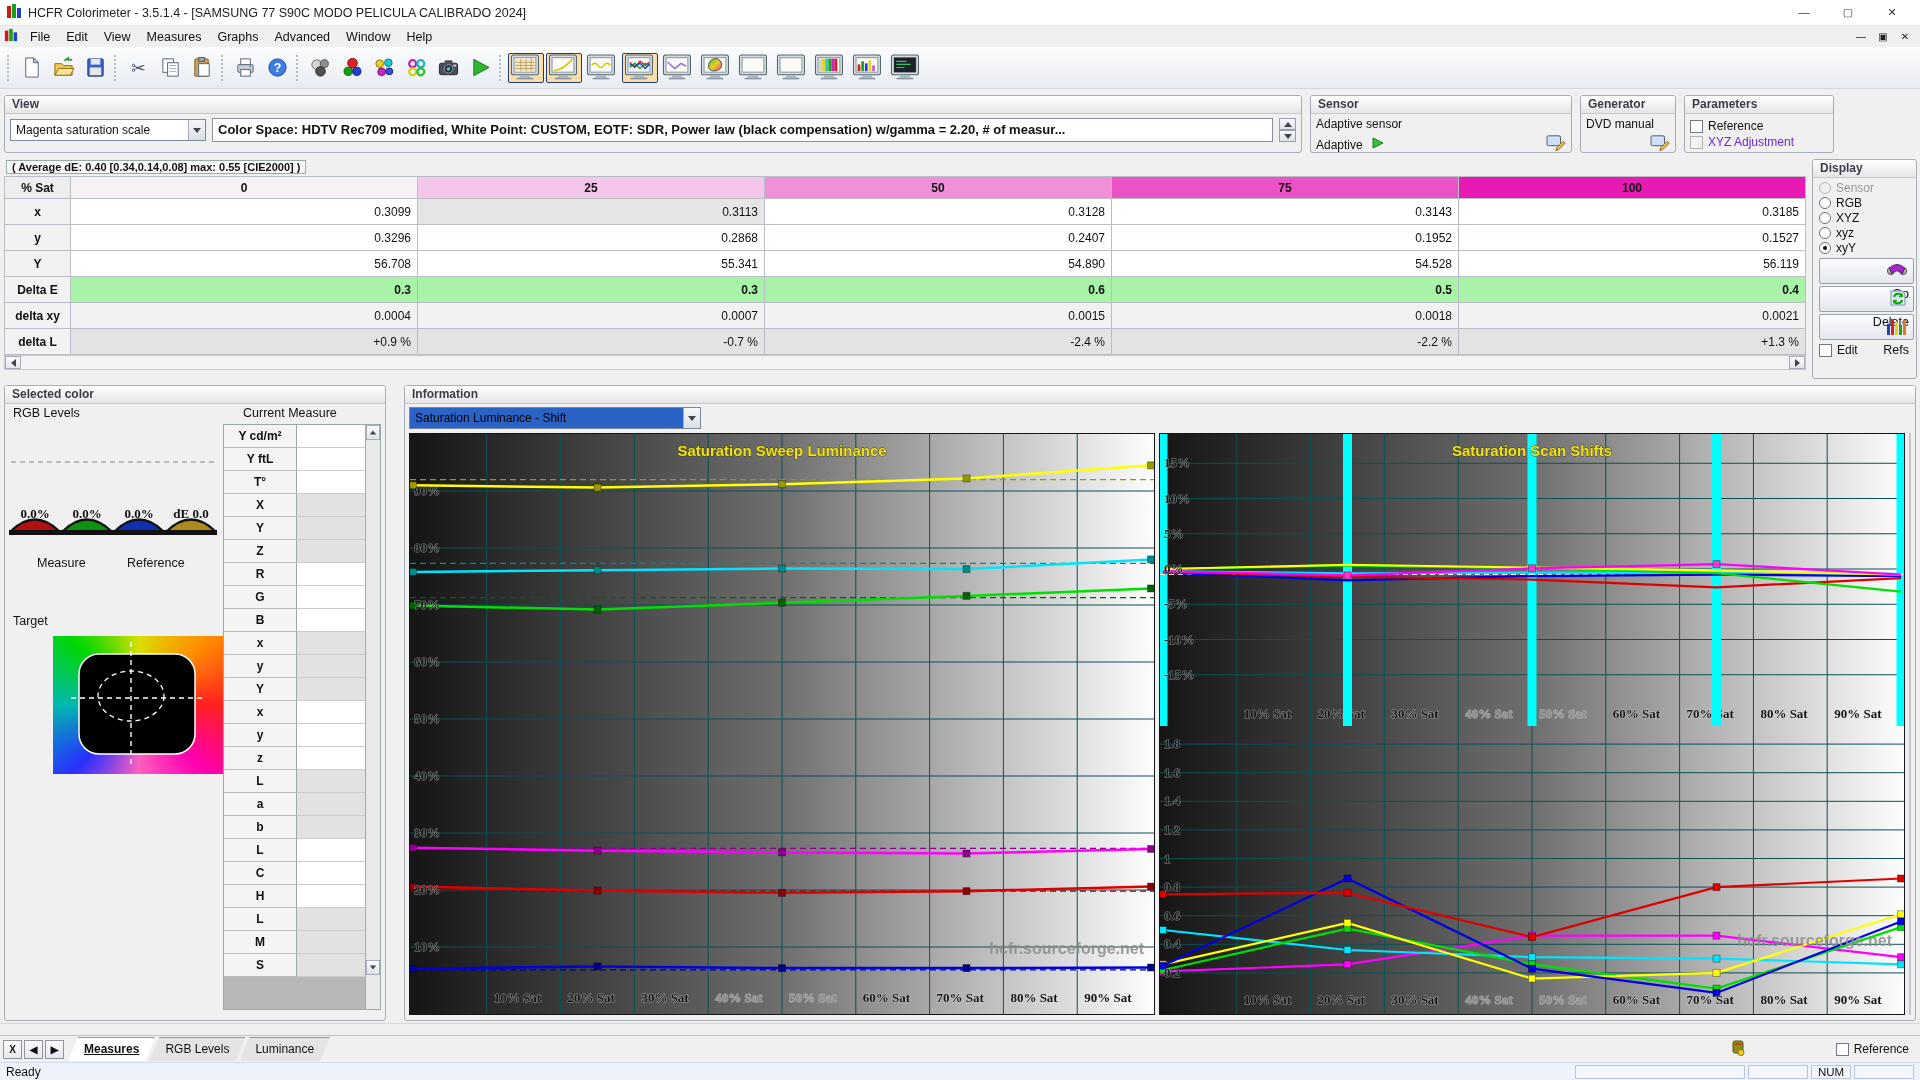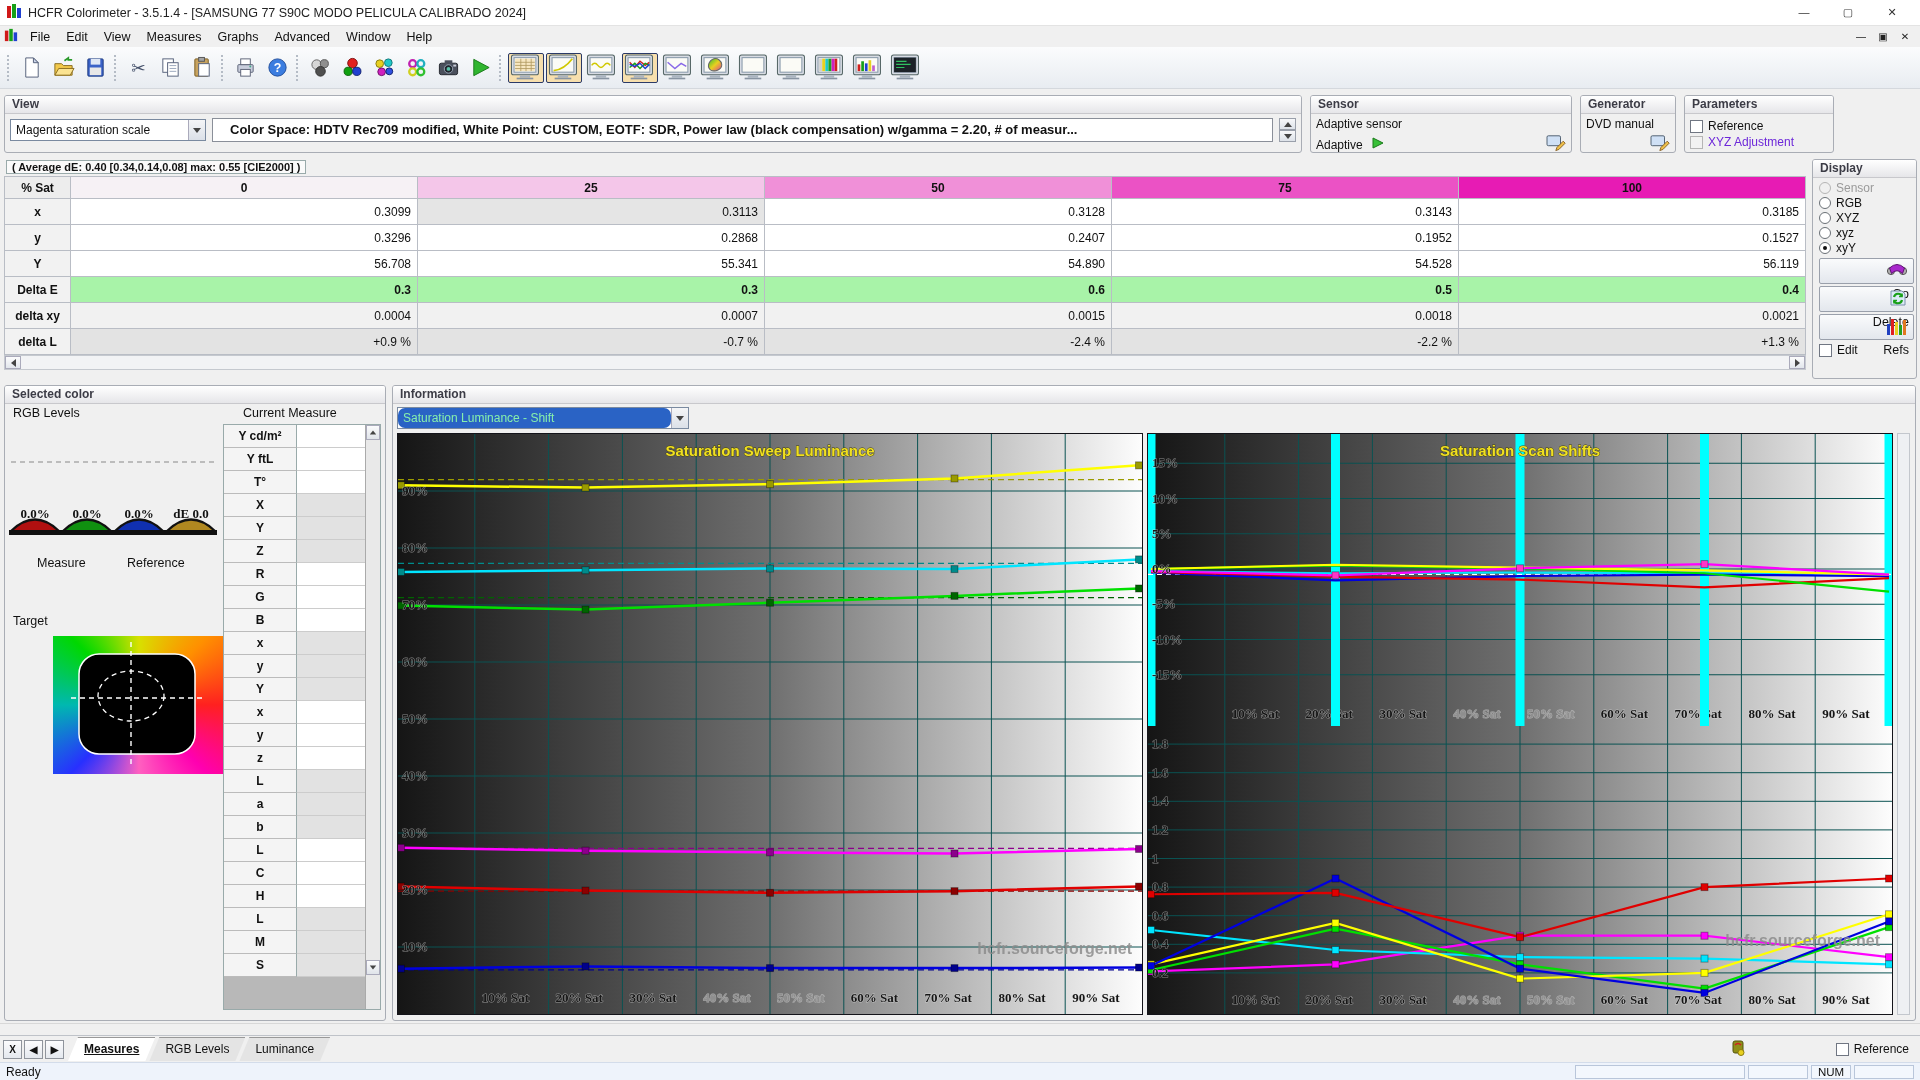--- a/index.html
+++ b/index.html
@@ -31,23 +31,23 @@
   .gbox { border:1px solid #a9adb5; border-radius:3px; background:#f0f0f0; overflow:hidden; }
   .ghead { font-weight:bold; color:#3c3c46; font-size:12px; padding:1px 7px 2px; background:linear-gradient(#ffffff,#e6e6e9); border-bottom:1px solid #c8c8cc; }
   .gbody { padding:3px 5px; position:relative; }
 
   .toprow { height:70px; display:flex; gap:8px; padding:6px 4px; align-items:stretch; }
   .vbody { display:flex; gap:6px; align-items:center; padding:4px 5px; }
 
   .combo { border:1px solid #7a8aa0; background:#fff; display:flex; height:22px; align-items:stretch; }
   .combo .ctxt { flex:1; padding:3px 5px; white-space:nowrap; overflow:hidden; }
   .combo .cbtn { width:17px; background:linear-gradient(#f4f5f7,#dbe0e8); border-left:1px solid #aab; display:flex; align-items:center; justify-content:center; }
-  .combo.sel .ctxt { background:#2a63c5; color:#86efac;border-radius:7px; }
-
-  .csfield { flex:1; height:24px; border:1px solid #8a8f99; background:#fff; font-weight:bold; font-size:13px; padding:3px 17px; white-space:nowrap; overflow:hidden; }
+  .combo.sel .ctxt { background:#2a63c5; color:#000000; }
+
+  .csfield { flex:1; height:24px; border:1px solid #8a8f99; background:#fff; font-weight:bold; font-size:13px; padding:3px 5px; white-space:nowrap; overflow:hidden; }
   .spin { width:17px; height:24px; display:flex; flex-direction:column; }
   .spin span { flex:1; border:1px solid #9aa0ab; background:linear-gradient(#f7f8fa,#dde2e9); display:flex; align-items:center; justify-content:center;}
   .tri { width:0; height:0; display:inline-block; }
   .tu { border-left:4px solid transparent; border-right:4px solid transparent; border-bottom:5px solid #444; }
   .td { border-left:4px solid transparent; border-right:4px solid transparent; border-top:5px solid #444; }
   .tl { border-top:4px solid transparent; border-bottom:4px solid transparent; border-right:5px solid #444; }
   .tr { border-top:4px solid transparent; border-bottom:4px solid transparent; border-left:5px solid #444; }
 
   .srow { display:flex; align-items:center; gap:8px; margin-top:3px; }
   .cfgbtn { margin-left:auto; }
@@ -88,21 +88,21 @@
 
   .cmtable { position:absolute; left:218px; top:20px; width:158px; height:586px; border:1px solid #9aa; background:#b8b8b8; }
   .cmr { display:flex; height:23px; }
   .cml { width:73px; border-right:1px solid #9aa; border-bottom:1px solid #bbb; background:#f4f4f4; font-weight:bold; text-align:center; font-size:12px; line-height:22px; }
   .cmv { width:69px; border-bottom:1px solid #ccc; background:#fff; }
   .cmv.sh { background:#e2e2e2; }
   .cmsb { position:absolute; right:0; top:0; width:15px; height:100%; background:#e9e9e9; border-left:1px solid #aaa; }
   .cmsb .sbtn { width:100%; height:15px; background:linear-gradient(#fbfbfc,#e0e4ea); border:1px solid #aab; display:flex; align-items:center; justify-content:center; }
   .cmsb .sbtn.bot { position:absolute; bottom:34px; }
 
-  .infobox { flex:1; }
+  .infobox { flex:1;margin-left:12px; }
   .infobody { position:relative; height:612px; padding:3px 4px; }
   .charts { display:flex; gap:4px; margin-top:4px; }
   .chart { width:746px; height:582px; border:1px solid #14141a; background:#000; }
   .vstrip { width:13px; height:582px; background:#eef0f3; border:1px solid #c3c7cd; }
 
   
   .gapstrip { height:12px; background:#f0f0f0; border-top:1px solid #d8d8d8; }
   .tabrow { height:27px; background:#f0f0f0; border-top:1px solid #bfc3c9; display:flex; align-items:center; padding:0 3px; }
   .tnavb { width:19px; height:19px; border:1px solid #8f949c; background:linear-gradient(#fcfcfd,#e4e8ee); display:inline-flex; align-items:center; justify-content:center; font-size:10px; font-weight:bold; margin-right:2px; }
   .tabs { display:flex; margin-left:8px; height:24px; align-items:stretch; }

